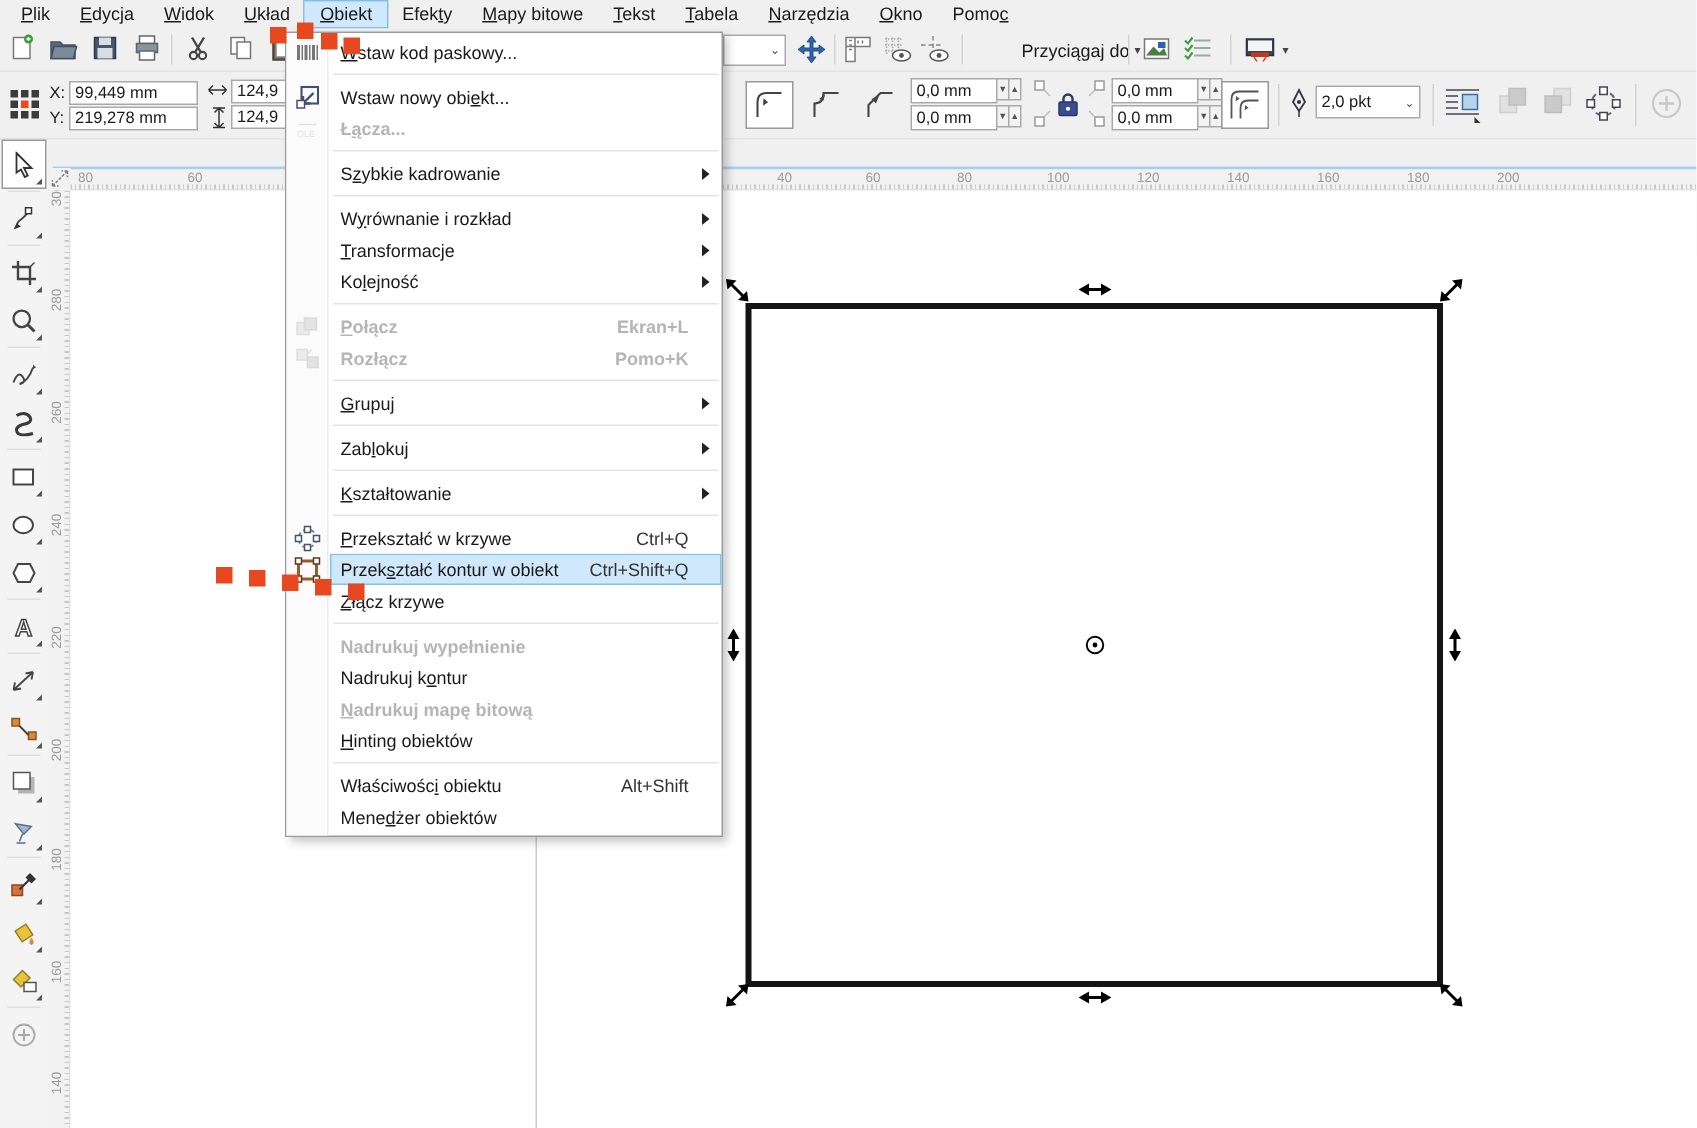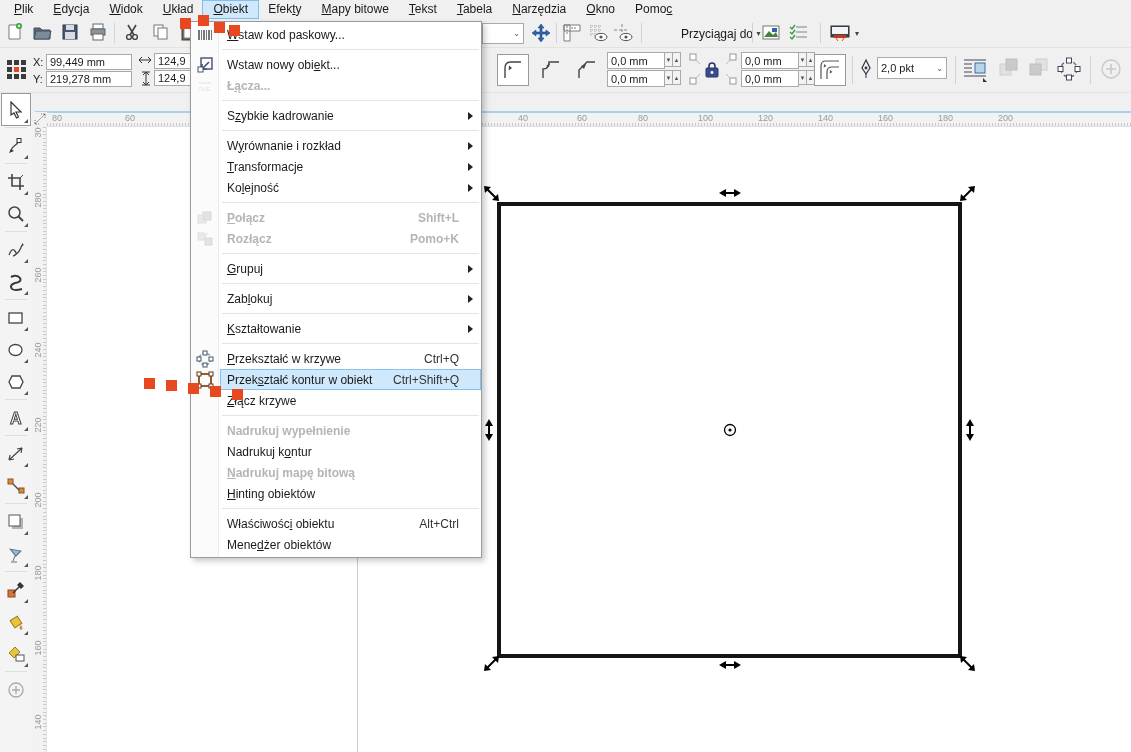--- a/index.html
+++ b/index.html
@@ -688,21 +688,21 @@
         <span><u>T</u>ransformacje</span>
         <span class="subarrow"></span>
       </div>
       <div class="menu-item">
         <span>Ko<u>l</u>ejność</span>
         <span class="subarrow"></span>
       </div>
       <div class="menu-sep"></div>
       <div class="menu-item disabled">
         <span><u>P</u>ołącz</span>
-        <span class="shortcut">Shift+L</span>
+        <span class="shortcut">Ekran+L</span>
       </div>
       <div class="menu-icon gray" style="top: 186px;">
         <svg width="18" height="16">
           <rect x="2" y="5" width="8" height="8" fill="#cfcfcf" stroke="#b0b0b0"></rect>
           <rect x="7" y="2" width="8" height="8" fill="#bdbdbd" stroke="#a5a5a5"></rect>
         </svg>
       </div>
       <div class="menu-item disabled">
         <span>Rozłącz</span>
         <span class="shortcut">Pomo+K</span>
@@ -772,21 +772,21 @@
       </div>
       <div class="menu-item disabled">
         <span><u>N</u>adrukuj mapę bitową</span>
       </div>
       <div class="menu-item">
         <span><u>H</u>inting obiektów</span>
       </div>
       <div class="menu-sep"></div>
       <div class="menu-item">
         <span>Właściwośc<u>i</u> obiektu</span>
-        <span class="shortcut">Alt+Ctrl</span>
+        <span class="shortcut">Alt+Shift</span>
       </div>
       <div class="menu-item">
         <span>Mene<u>d</u>żer obiektów</span>
       </div>
     </div>
 
   <div id="annotation">
       <div class="ann-sq" style="left: 180px; top: 18px; background: rgb(232, 72, 31);"></div>
       <div class="ann-sq" style="left: 198px; top: 15px; background: rgb(232, 72, 31);"></div>
       <div class="ann-sq" style="left: 214px; top: 22px; background: rgb(232, 72, 31);"></div>

